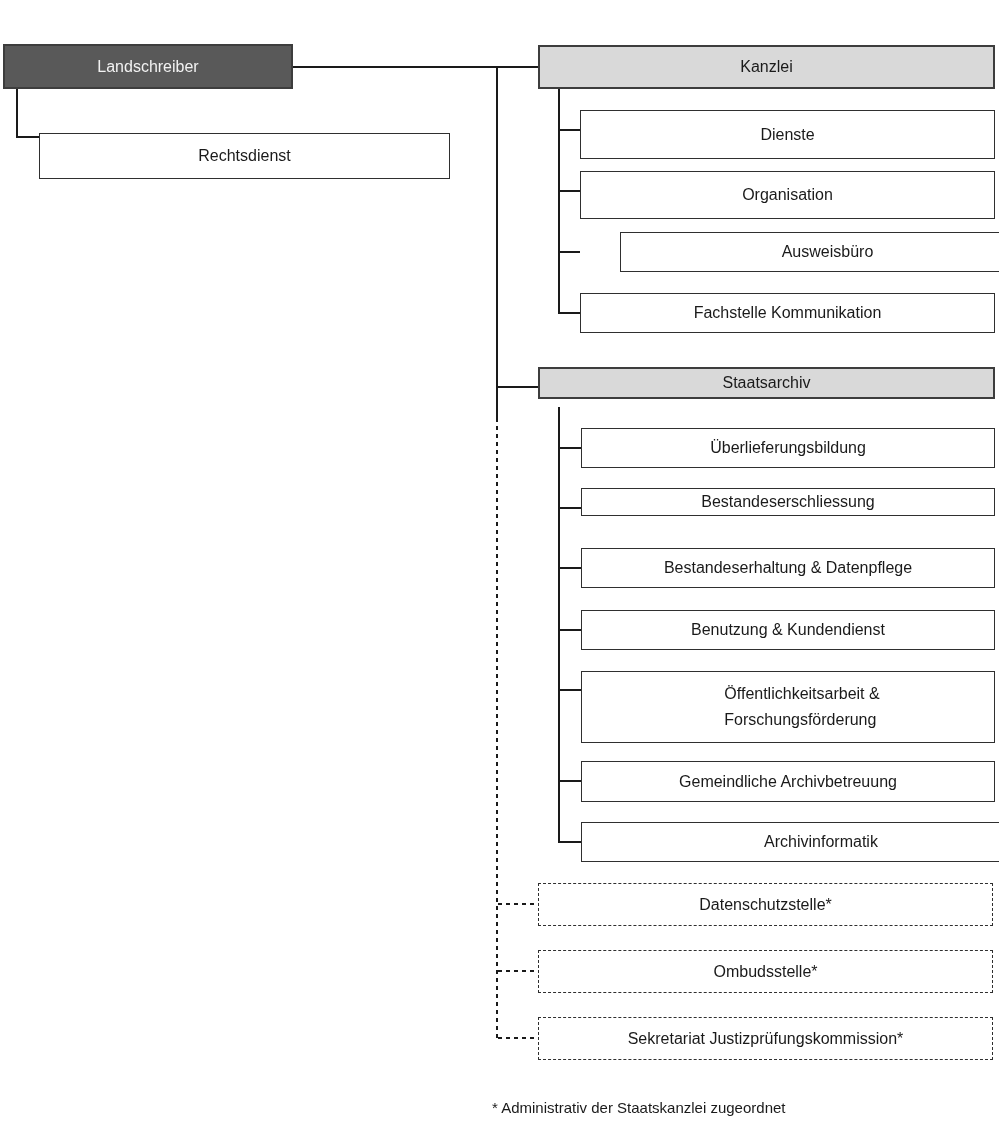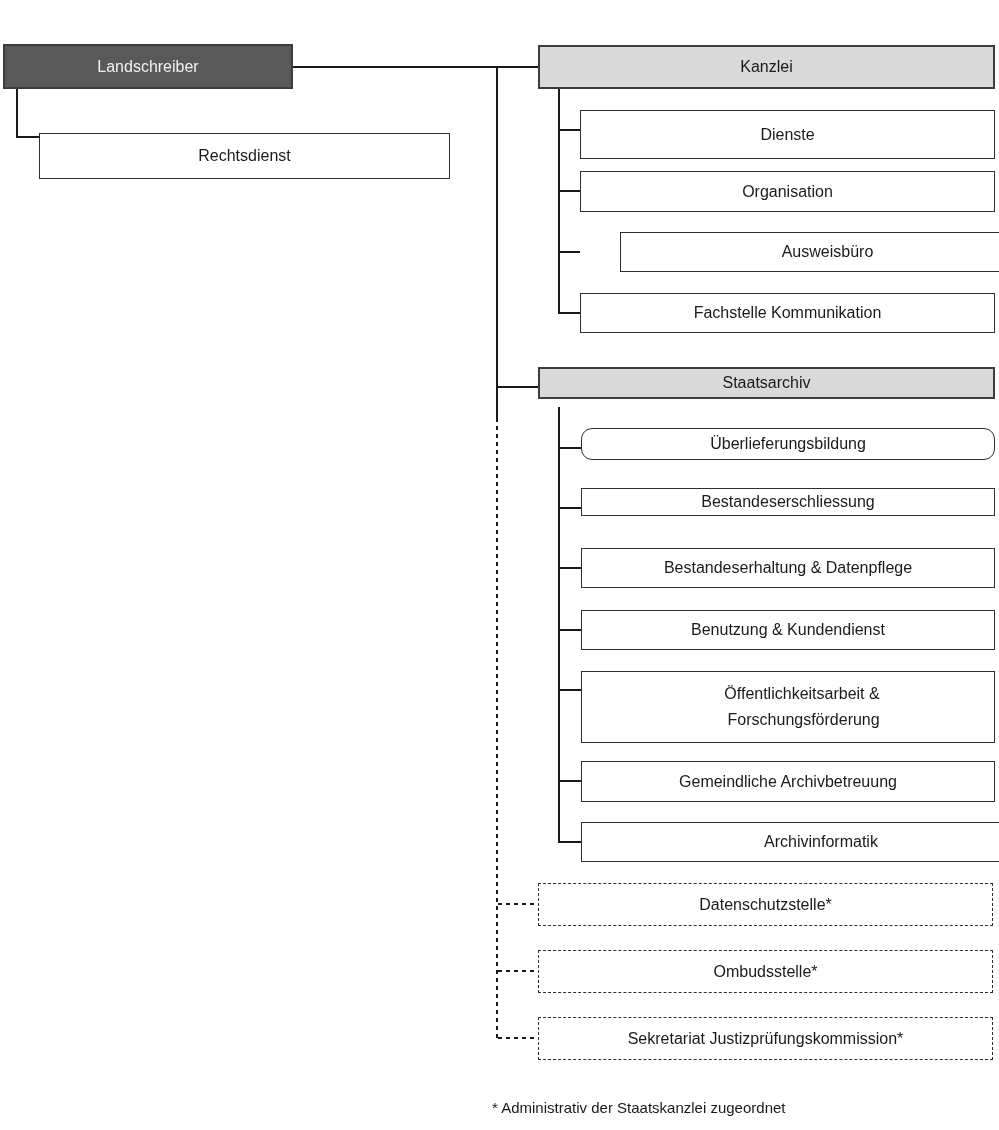--- a/index.html
+++ b/index.html
@@ -12,21 +12,21 @@
     overflow: hidden;
   }
   .box {
     position: absolute;
     box-sizing: border-box;
     background: var(--c-box-fill, #ffffff);
     border: 1.5px solid var(--c-border, #2f2f2f);
     display: flex;
     align-items: center;
     justify-content: center;
-    text-align: right;
+    text-align: left;
     font-size: 16px;
     color: #1a1a1a;
     white-space: pre-line;
     line-height: 1.6;
   }
   .box.root {
     background: var(--c-root-fill, #595959);
     border: 2px solid #3d3d3d;
     color: var(--c-root-text, #f2f2f2);
   }
@@ -83,27 +83,27 @@
   <div class="hline dash" style="left:498px; top:970px; width:40px;"></div>
   <div class="hline dash" style="left:498px; top:1037px; width:40px;"></div>
 
   <div class="box root" style="left:3px; top:44px; width:290px; height:45px;">Landschreiber</div>
 
   <div class="box" style="left:39px; top:116px; width:411px; height:46px;margin-top:17px;">Rechtsdienst</div>
 
   <div class="box header" style="left:538px; top:45px; width:457px; height:44px;">Kanzlei</div>
 
   <div class="box" style="left:580px; top:110px; width:415px; height:49px;">Dienste</div>
-  <div class="box" style="left:580px; top:171px; width:415px; height:41px;">Organisation</div>
+  <div class="box" style="left:580px; top:171px; width:415px; height:48px;">Organisation</div>
   <div class="box" style="left:580px; top:232px; width:415px; height:40px;margin-left:40px;">Ausweisbüro</div>
   <div class="box" style="left:580px; top:293px; width:415px; height:40px;">Fachstelle Kommunikation</div>
 
   <div class="box header" style="left:538px; top:367px; width:457px; height:32px;">Staatsarchiv</div>
 
-  <div class="box" style="left:581px; top:428px; width:414px; height:32px;border-radius:11px;">Überlieferungsbildung</div>
+  <div class="box" style="left:581px; top:428px; width:414px; height:40px;">Überlieferungsbildung</div>
   <div class="box" style="left:581px; top:488px; width:414px; height:28px;">Bestandeserschliessung</div>
   <div class="box" style="left:581px; top:548px; width:414px; height:40px;">Bestandeserhaltung &amp; Datenpflege</div>
   <div class="box" style="left:581px; top:610px; width:414px; height:40px;">Benutzung &amp; Kundendienst</div>
   <div class="box" style="left:581px; top:671px; width:414px; height:72px;padding-left:28px;">Öffentlichkeitsarbeit &amp;
 Forschungsförderung</div>
   <div class="box" style="left:581px; top:761px; width:414px; height:41px;">Gemeindliche Archivbetreuung</div>
   <div class="box" style="left:581px; top:822px; width:480px; height:40px;">Archivinformatik</div>
 
   <div class="box dashed" style="left:538px; top:883px; width:455px; height:43px;">Datenschutzstelle*</div>
   <div class="box dashed" style="left:538px; top:950px; width:455px; height:43px;">Ombudsstelle*</div>

